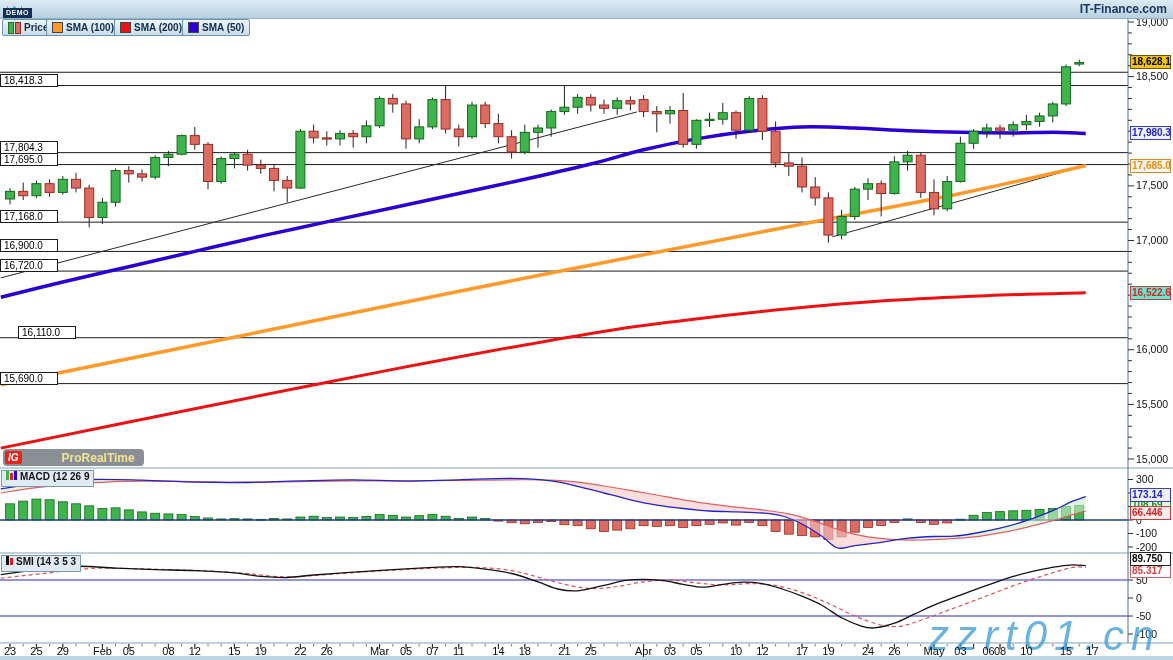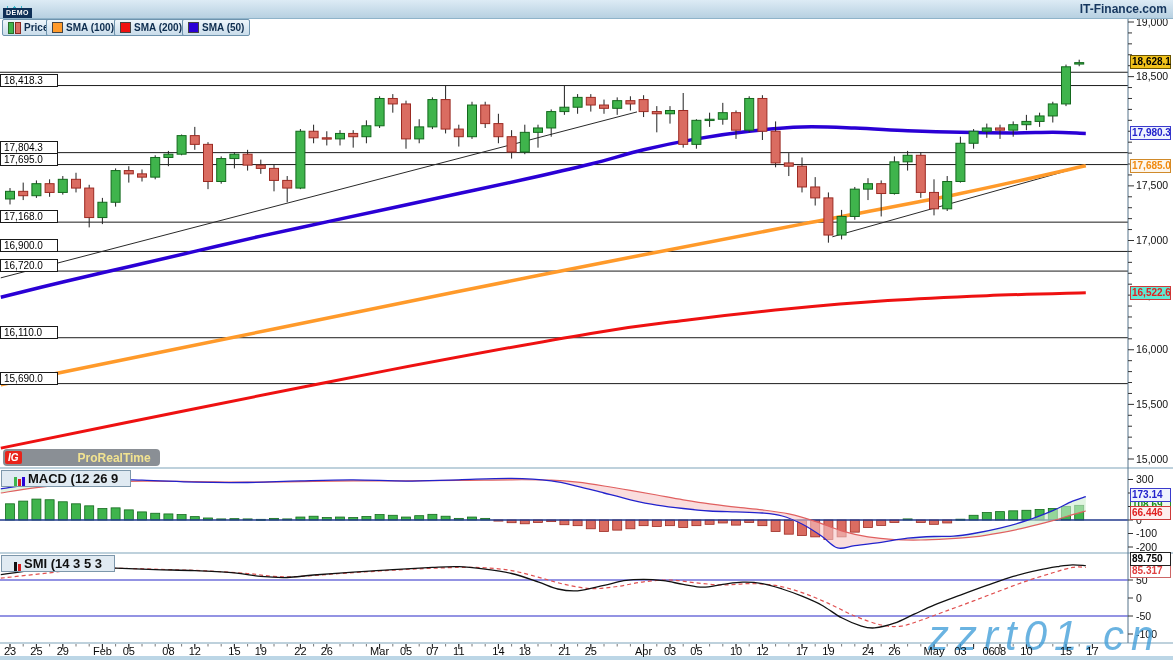--- a/index.html
+++ b/index.html
@@ -13,25 +13,25 @@
   .brand{position:absolute;right:6px;top:2px;font-size:12px;font-weight:bold;color:#15365e;}
   .demo{position:absolute;left:3px;top:8px;background:#0f3057;color:#fff;font-size:7px;
         font-weight:bold;padding:1px 3px;letter-spacing:.5px;line-height:8px;}
   .minicandles{position:absolute;left:5px;top:0px;}
   .chip{position:absolute;top:19px;height:15px;z-index:12;display:flex;align-items:center;gap:3px;
         background:linear-gradient(#eff6fb,#c9dcea);border:1px solid #6e93ad;border-radius:2px;
         font-size:10px;font-weight:bold;color:#0d2c4e;padding:0 5px;}
   .swatch{width:9px;height:9px;border:1px solid #444;display:inline-block;}
   .price-ico{display:flex;gap:1px;align-items:flex-end;}
   .price-ico i{display:block;width:4px;height:10px;border:1px solid #2a6b2a;}
-  .ind-chip{position:absolute;left:1px;z-index:12;height:15px;display:flex;align-items:flex-end;gap:3px;
-        background:#e0eaf2;border:1px solid #7d97ab;font-size:13px;font-weight:bold;color:#101010;padding:0 12px;}
+  .ind-chip{position:absolute;left:1px;z-index:12;height:15px;display:flex;align-items:flex-start;gap:3px;
+        background:#e0eaf2;border:1px solid #7d97ab;font-size:10px;font-weight:bold;color:#101010;padding:0 4px;}
   .bars-ico{display:flex;gap:1px;align-items:flex-end;}
   .bars-ico i{display:block;width:3px;}
-  .prt{position:absolute;left:3px;top:449px;height:17px;z-index:12;display:flex;align-items:center;gap:20px;
+  .prt{position:absolute;left:3px;top:449px;height:17px;z-index:12;display:flex;align-items:center;gap:4px;
        background:rgba(122,128,134,.88);border-radius:4px;padding:0 9px 0 2px;}
   .ig{background:#e8231a;color:#fff;font-weight:bold;font-style:italic;font-size:10px;line-height:13px;
       padding:0 3px;border-radius:2px;}
   .prt-text{color:#f2e391;font-weight:bold;font-size:12px;padding-left:36px;}
   .lvl{position:absolute;left:0;width:58px;height:13px;z-index:10;background:#fff;border:1px solid #1a1a1a;
        box-sizing:border-box;font-size:10px;line-height:11px;padding-left:3px;color:#000;}
   .dlabel{position:absolute;top:645px;z-index:14;font-size:11px;color:#0a0a0a;transform:translateX(-50%);white-space:nowrap;}
   .tag{position:absolute;left:1130px;width:41px;z-index:25;font-size:10px;font-weight:bold;line-height:12px;
        border:1px solid;padding:0 1px;box-sizing:border-box;background:#fff;white-space:nowrap;}
   .t-price{top:55px;background:#f2c21a;border-color:#6b5500;color:#000;}
@@ -632,15 +632,15 @@
     <div class="dlabel" style="left: 1000px;">08</div>
     <div class="dlabel" style="left: 1026.4px;">10</div>
     <div class="dlabel" style="left: 1066px;">15</div>
     <div class="dlabel" style="left: 1092.4px;">17</div>
     <div class="lvl" style="top: 73.5507px;">18,418.3</div>
     <div class="lvl" style="top: 140.63px;">17,804.3</div>
     <div class="lvl" style="top: 152.571px;">17,695.0</div>
     <div class="lvl" style="top: 210.146px;">17,168.0</div>
     <div class="lvl" style="top: 239.425px;">16,900.0</div>
     <div class="lvl" style="top: 259.09px;">16,720.0</div>
-    <div class="lvl" style="top: 325.733px;">16,110.0</div>
+    <div class="lvl" style="top: 325.733px; margin-left: 18px;">16,110.0</div>
     <div class="lvl" style="top: 371.618px;">15,690.0</div>
   </div>
 
 </body></html>

